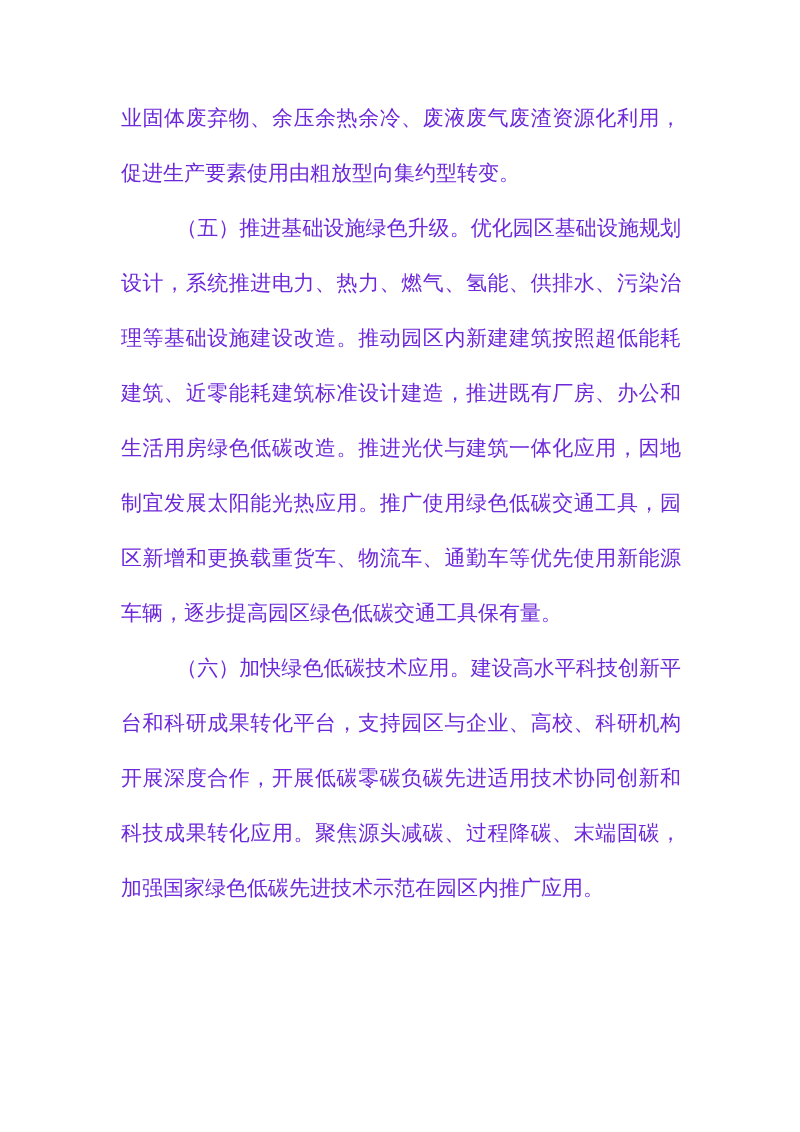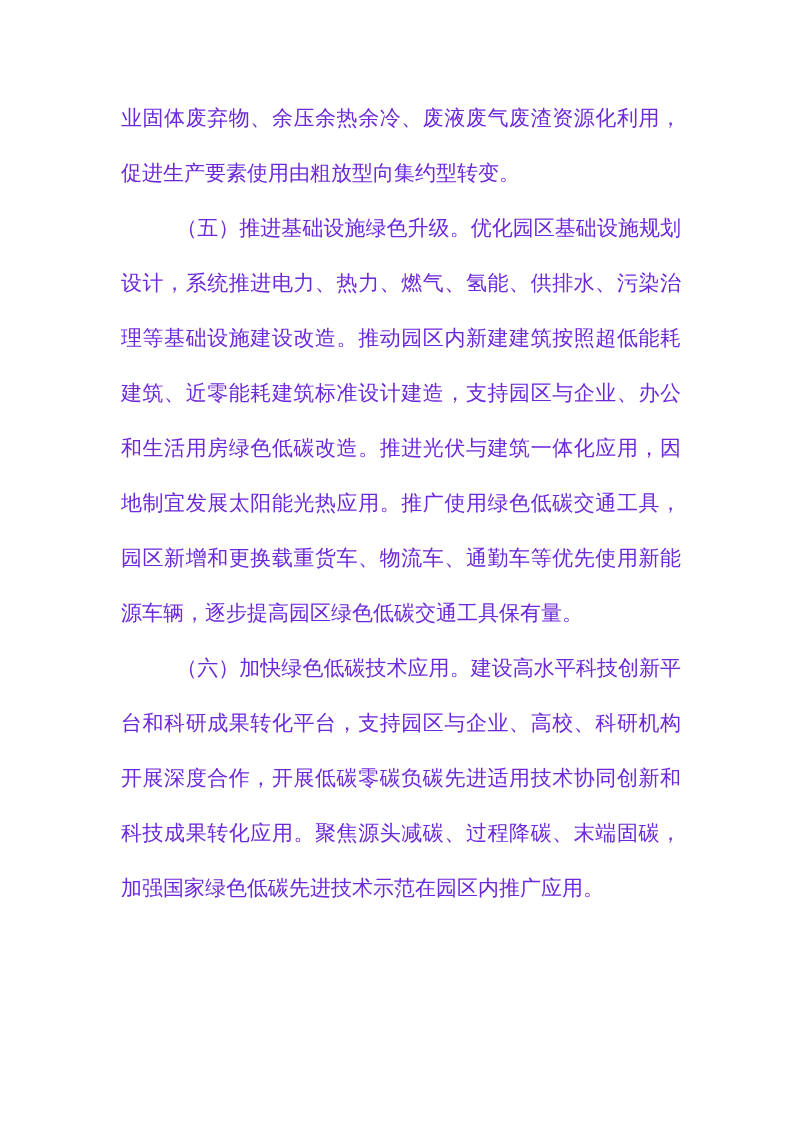--- a/index.html
+++ b/index.html
@@ -53,18 +53,18 @@
   }
 </style>
 </head>
 <body>
 
 <div id="page">
   <div id="text-body">
 
     <p class="para">业固体废弃物、余压余热余冷、废液废气废渣资源化利用，促进生产要素使用由粗放型向集约型转变。</p>
 
-    <p class="para indent">（五）推进基础设施绿色升级。优化园区基础设施规划设计，系统推进电力、热力、燃气、氢能、供排水、污染治理等基础设施建设改造。推动园区内新建建筑按照超低能耗建筑、近零能耗建筑标准设计建造，支持园区与企业、办公和生活用房绿色低碳改造。推进光伏与建筑一体化应用，因地制宜发展太阳能光热应用。推广使用绿色低碳交通工具，园区新增和更换载重货车、物流车、通勤车等优先使用新能源车辆，逐步提高园区绿色低碳交通工具保有量。</p>
+    <p class="para indent">（五）推进基础设施绿色升级。优化园区基础设施规划设计，系统推进电力、热力、燃气、氢能、供排水、污染治理等基础设施建设改造。推动园区内新建建筑按照超低能耗建筑、近零能耗建筑标准设计建造，推进既有厂房、办公和生活用房绿色低碳改造。推进光伏与建筑一体化应用，因地制宜发展太阳能光热应用。推广使用绿色低碳交通工具，园区新增和更换载重货车、物流车、通勤车等优先使用新能源车辆，逐步提高园区绿色低碳交通工具保有量。</p>
 
     <p class="para indent">（六）加快绿色低碳技术应用。建设高水平科技创新平台和科研成果转化平台，支持园区与企业、高校、科研机构开展深度合作，开展低碳零碳负碳先进适用技术协同创新和科技成果转化应用。聚焦源头减碳、过程降碳、末端固碳，加强国家绿色低碳先进技术示范在园区内推广应用。</p>
 
   </div>
 </div>
 
 </body></html>

